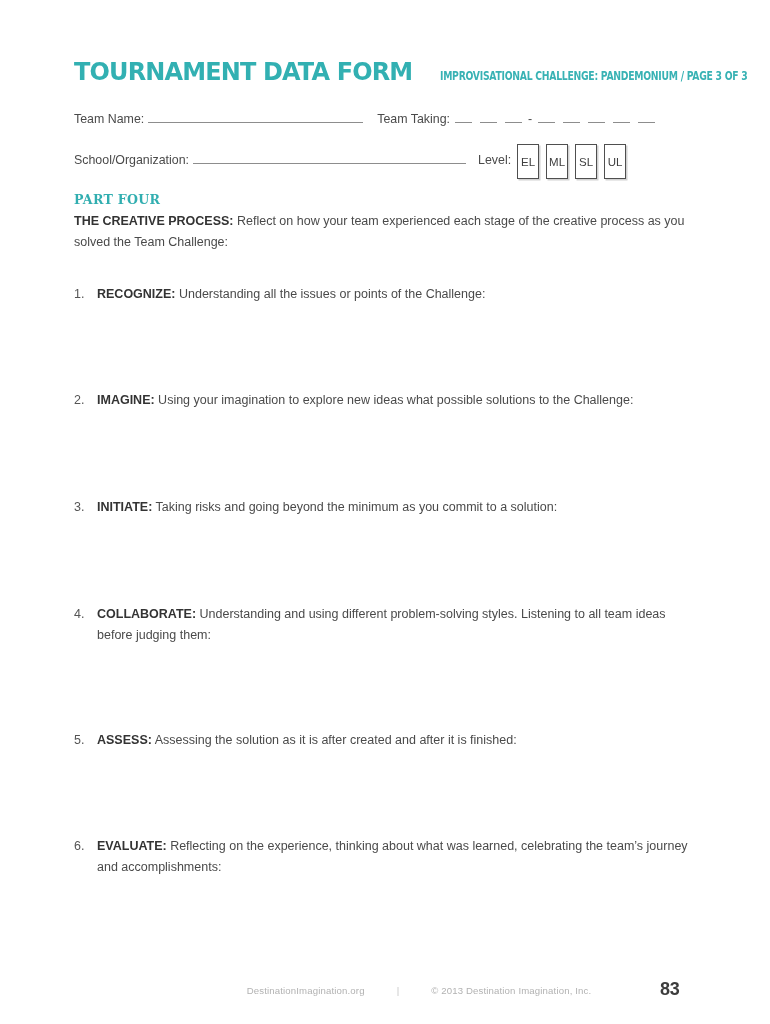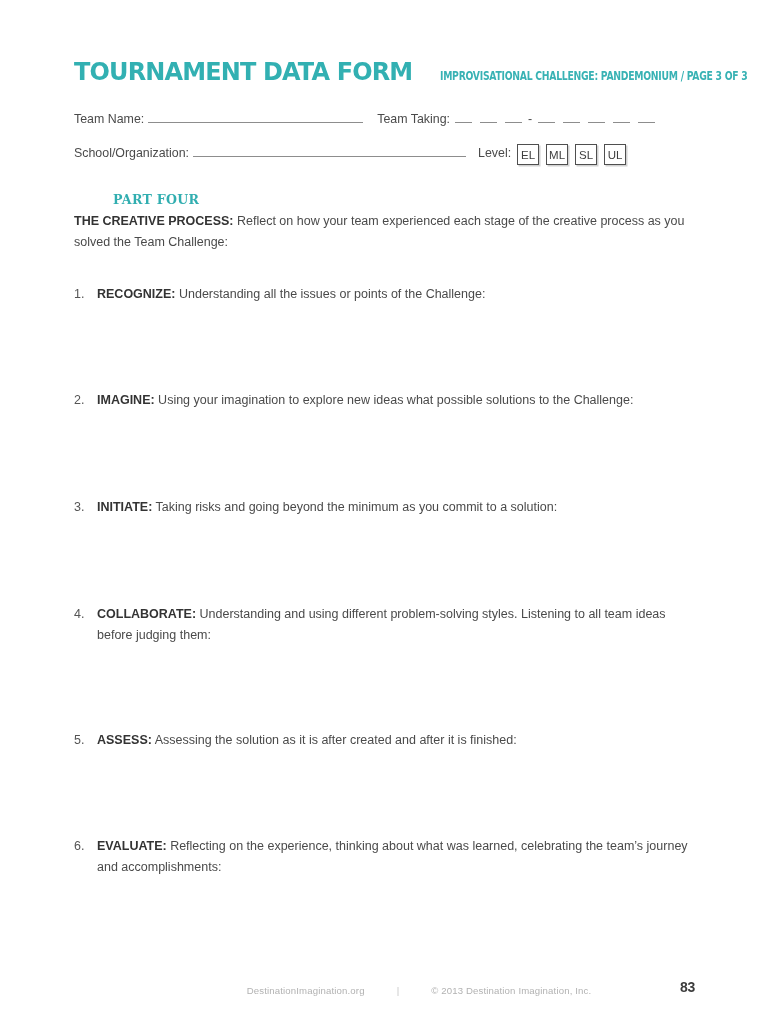--- a/index.html
+++ b/index.html
@@ -102,21 +102,21 @@
   .levels {
     display: inline-flex;
     align-items: center;
     gap: 7px;
     margin-left: 6px;
     position: relative;
     top: 2px;
   }
   .level-box {
     width: 22px;
-    height: 21px;
+    height: 35px;
     border: 1px solid #4f4f4f;
     box-shadow: 1.5px 1.5px 0 0 #d2d2d2;
     display: flex;
     align-items: center;
     justify-content: center;
     font-size: 11.5px;
     color: #3f3f3f;
     background: #ffffff;
     box-sizing: border-box;
   }
@@ -124,21 +124,20 @@
   
   .part-heading {
     position: absolute;
     left: 74px;
     top: 192px;
     font-family: "DejaVu Serif", serif;
     font-weight: bold;
     font-size: 12.6px;
     letter-spacing: 0.3px;
     color: #31aeb0;
-    margin-left: 39px;
   }
 
   .intro {
     position: absolute;
     left: 74px;
     top: 211px;
     width: 622px;
     font-size: 12.5px;
     line-height: 21px;
     color: #4a4a4a;
@@ -198,23 +197,23 @@
     color: #c9c9c9;
     margin: 0 16px;
   }
   .footer-copy {
     font-size: 9.6px;
     color: #b2b2b2;
     letter-spacing: 0.15px;
   }
   .page-num {
     position: absolute;
-    left: 680px;
+    left: 660px;
     top: 979px;
-    font-size: 14px;
+    font-size: 18px;
     font-weight: bold;
     color: #3c3c3c;
     letter-spacing: -0.3px;
   }
 </style>
 </head>
 <body>
 
 <div class="page">
 

